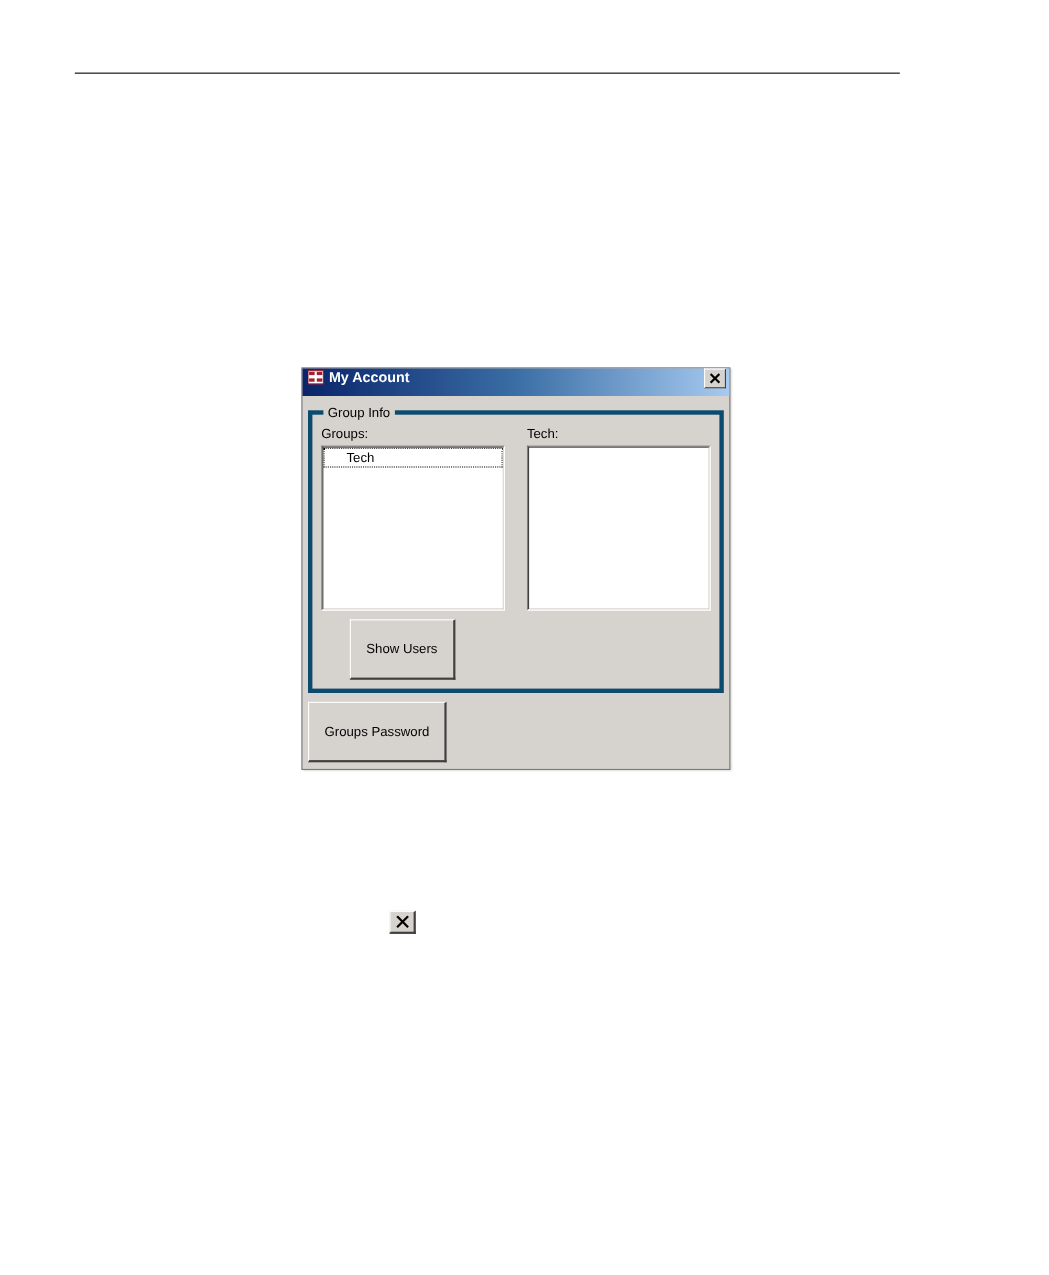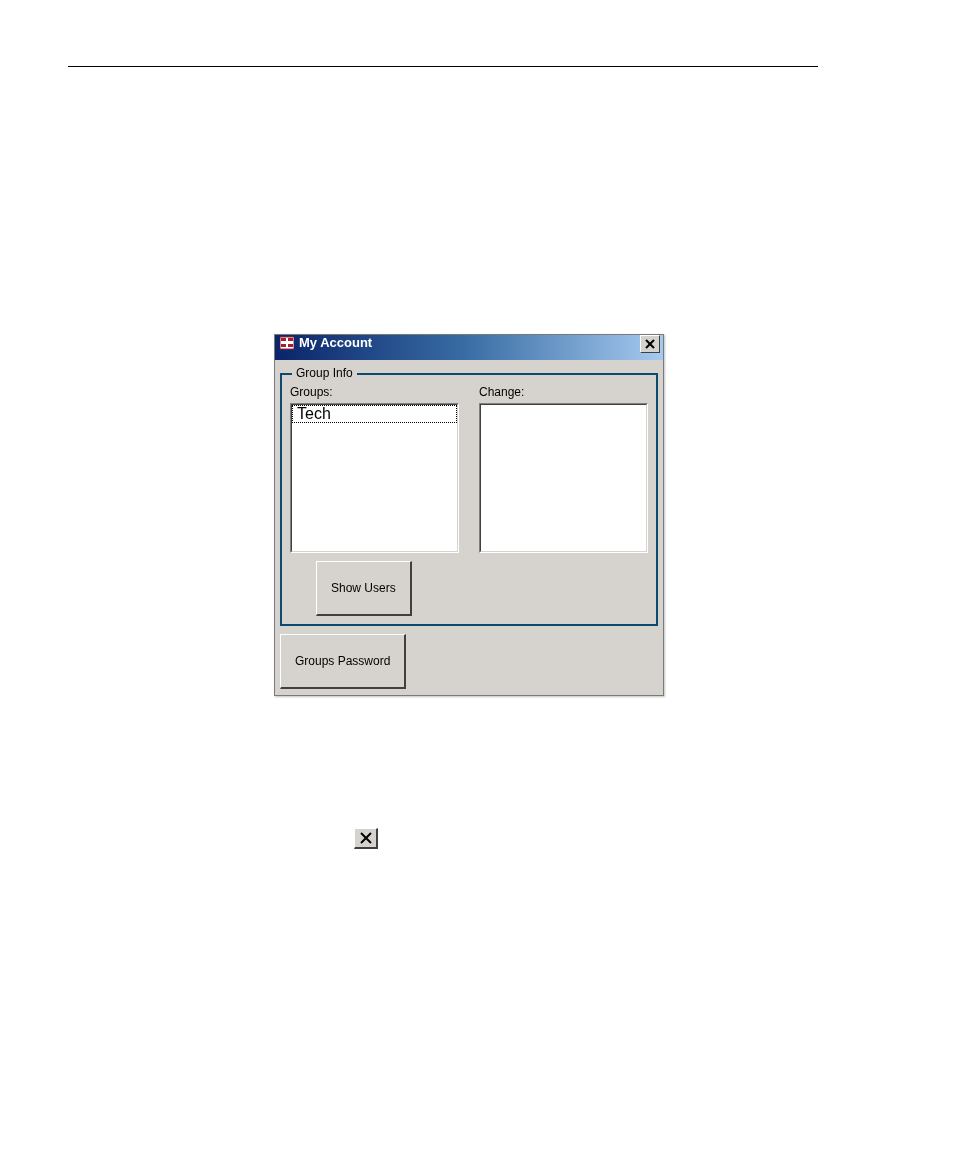--- a/index.html
+++ b/index.html
@@ -70,21 +70,21 @@
     color: #000;
     cursor: default;
   }
   .titlebar-close-inner {
     pointer-events: none;
   }
   .dialog-body {
     padding: 4px 5px 6px 5px;
   }
   .groupbox {
-    border: 2px solid #0c4a6e;
+    border: 4px solid #0c4a6e;
     border-radius: 0;
     padding: 10px 8px 8px 8px;
     position: relative;
     margin-top: 9px;
     background: #d6d3ce;
   }
   .groupbox-legend {
     position: absolute;
     top: -9px;
     left: 10px;
@@ -120,22 +120,22 @@
   .listbox-inner {
     border-top: 1px solid #404040;
     border-left: 1px solid #404040;
     border-right: 1px solid #d6d3ce;
     border-bottom: 1px solid #d6d3ce;
     height: 100%;
     box-sizing: border-box;
     overflow: hidden;
   }
   .list-item {
-    font-size: 16px;
-    padding: 1px 4px;
+    font-size: 12px;
+    padding: 1px 20px;
     border: 1px dotted #000;
     margin: 0;
     line-height: 14px;
     color: #000;
   }
   .btn {
     border-top: 1px solid #fff;
     border-left: 1px solid #fff;
     border-right: 2px solid #404040;
     border-bottom: 2px solid #404040;
@@ -204,21 +204,21 @@
       <div class="columns">
         <div class="col">
           <div class="col-label">Groups:</div>
           <div class="listbox">
             <div class="listbox-inner">
               <div class="list-item">Tech</div>
             </div>
           </div>
         </div>
         <div class="col">
-          <div class="col-label">Change:</div>
+          <div class="col-label">Tech:</div>
           <div class="listbox">
             <div class="listbox-inner"></div>
           </div>
         </div>
       </div>
       <div class="show-users-row">
         <span class="btn">Show Users</span>
       </div>
     </div>
     <div class="change-pw-row">

